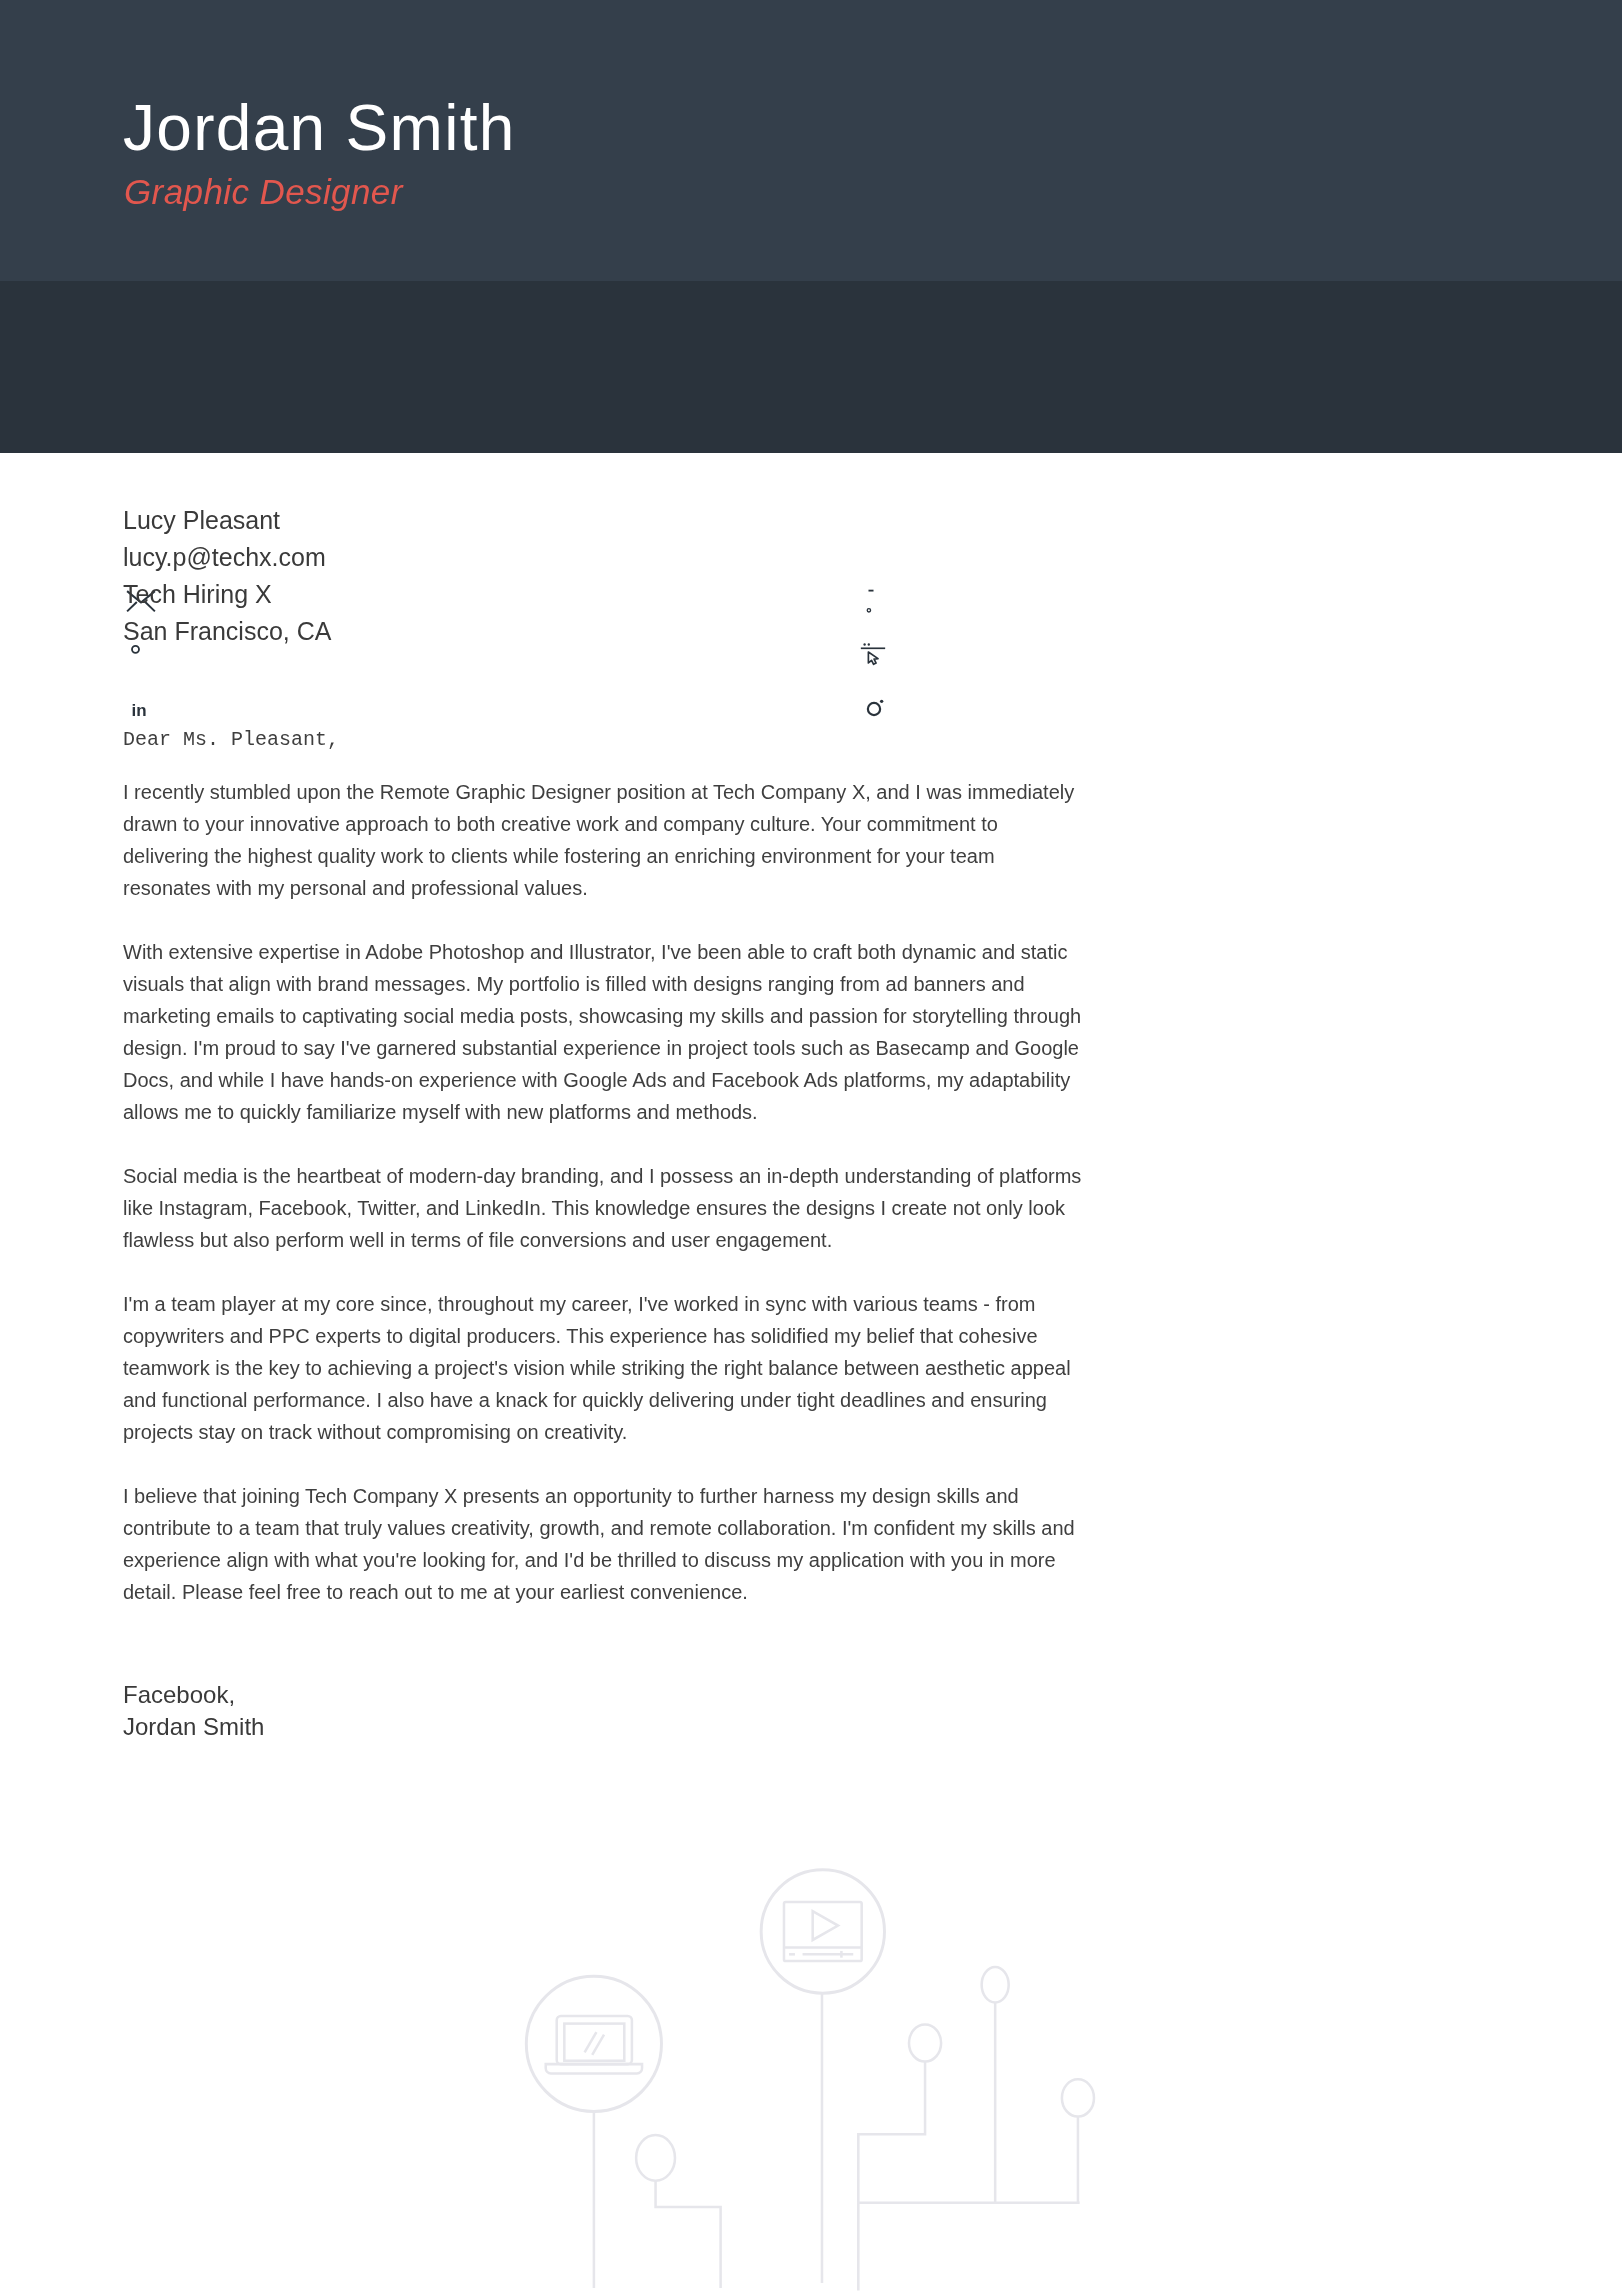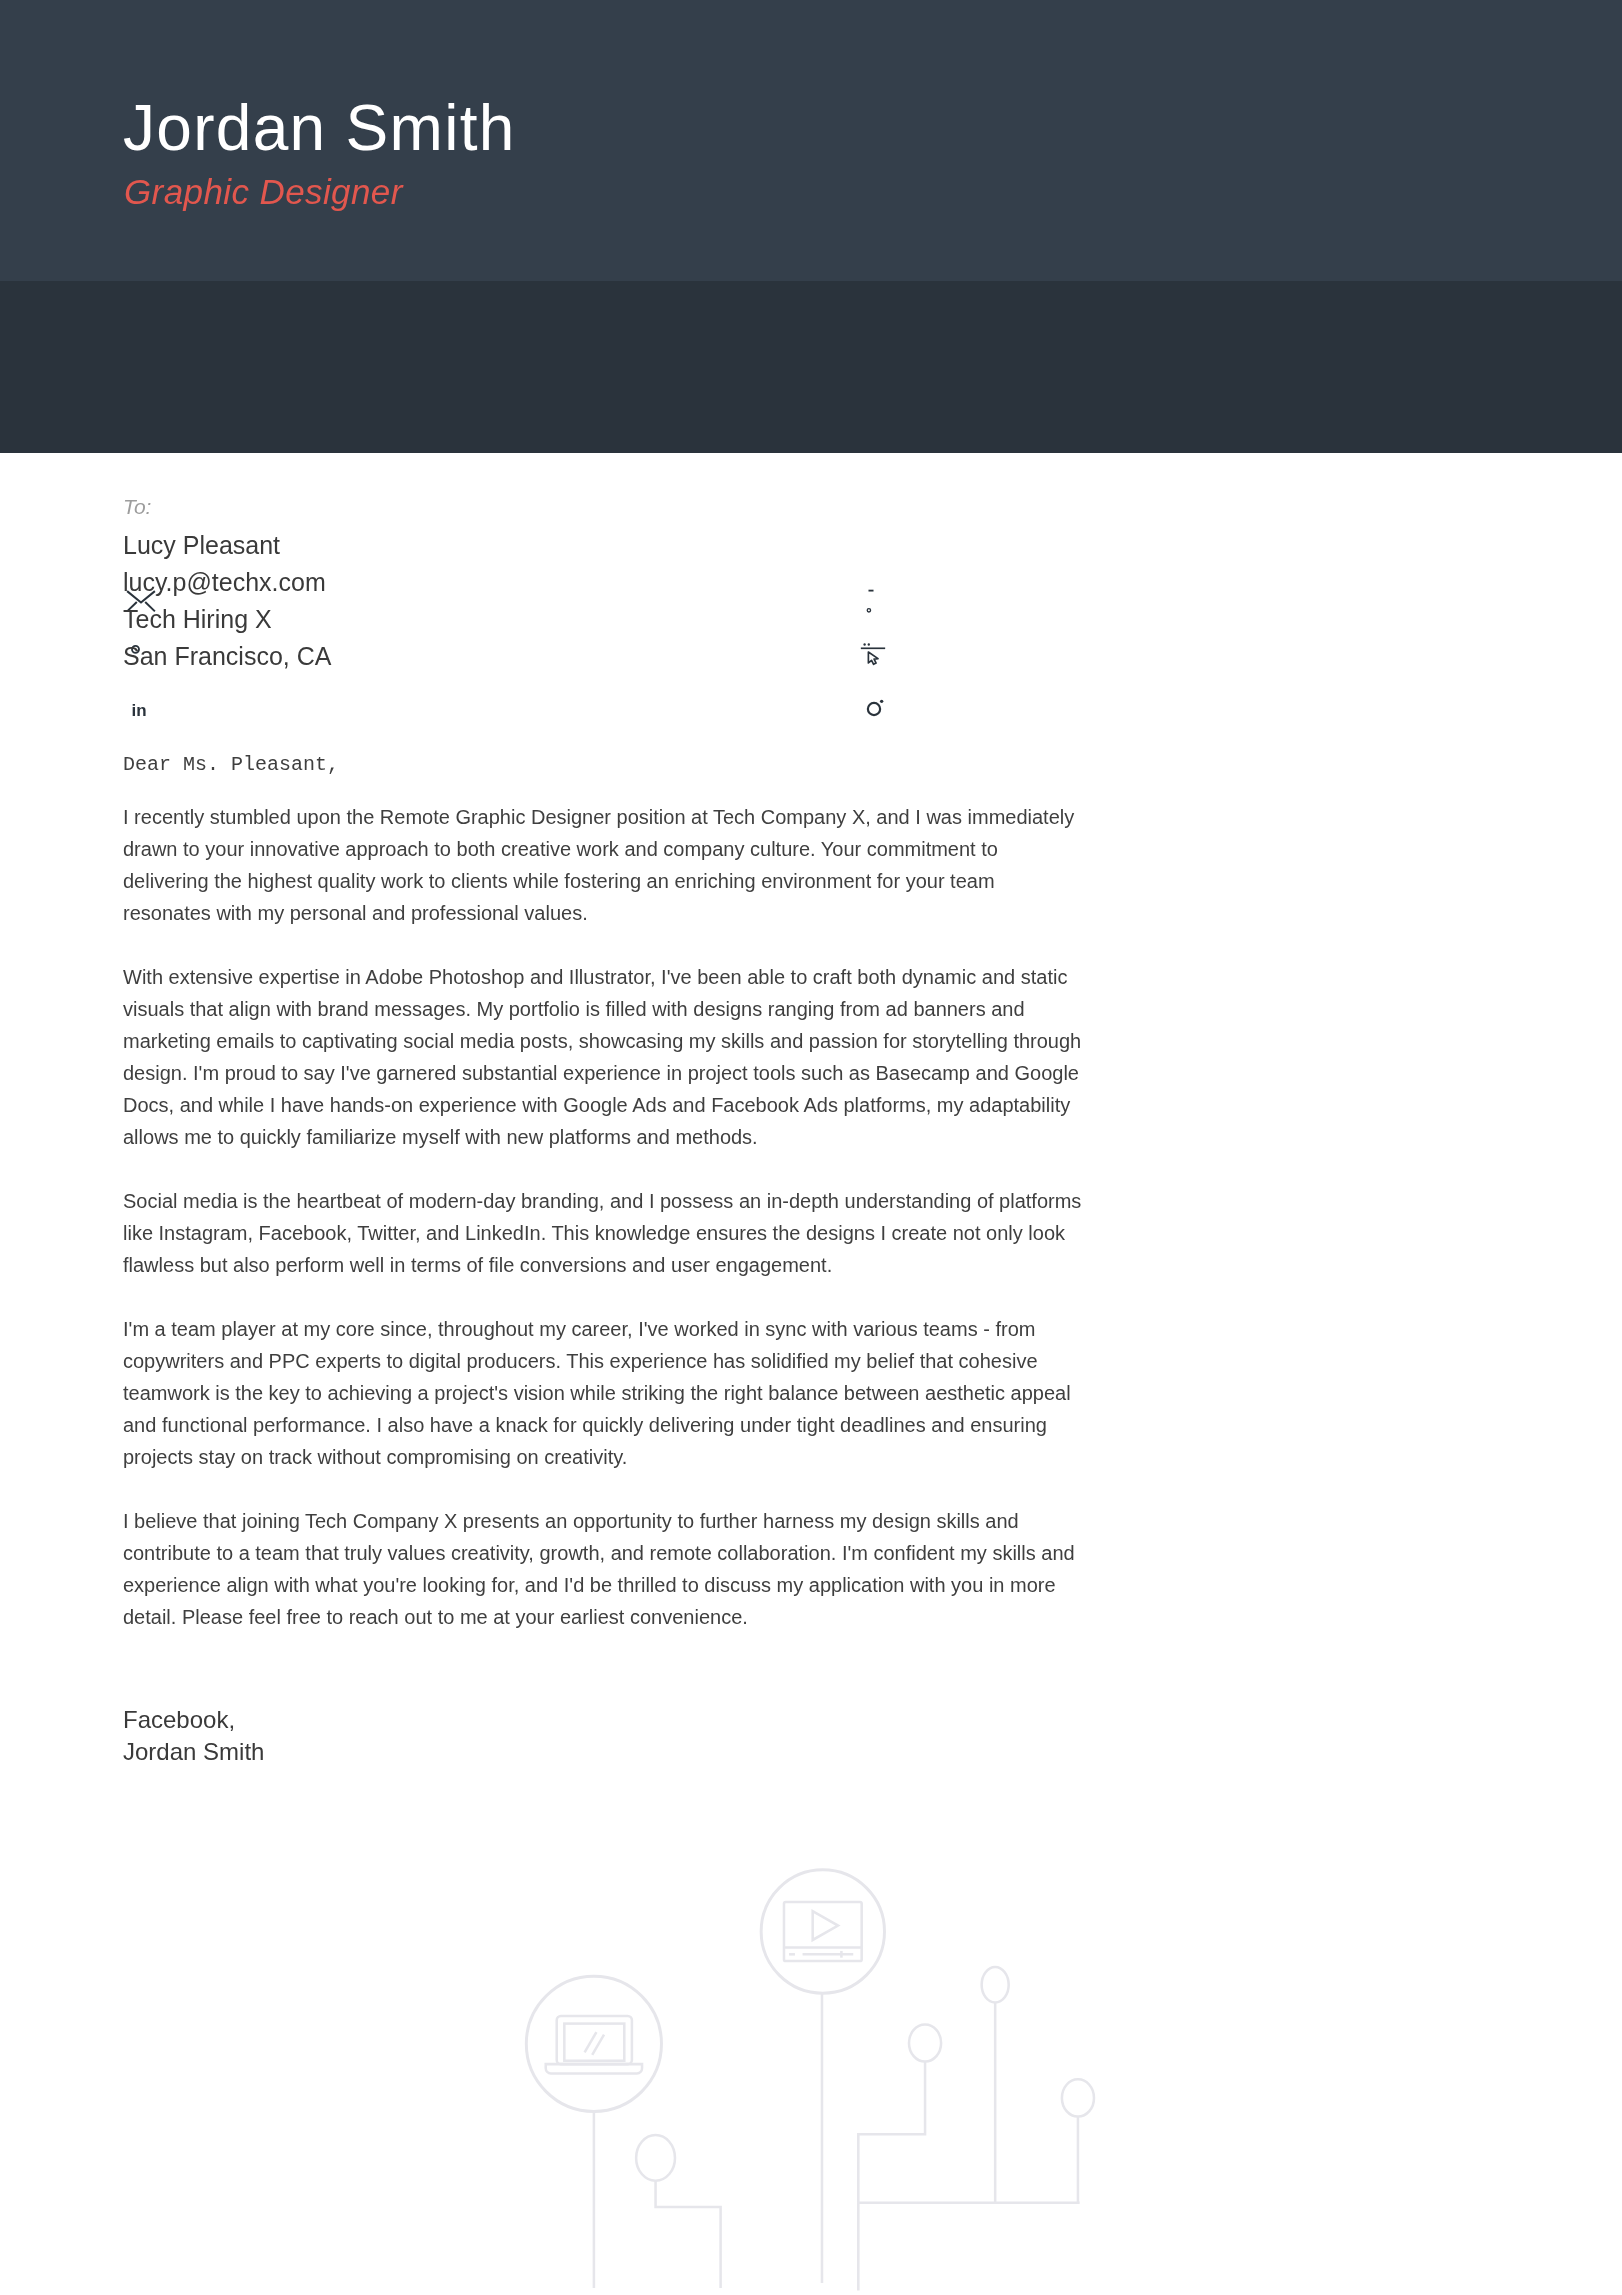--- a/index.html
+++ b/index.html
@@ -108,21 +108,20 @@
             <circle cx="16.5" cy="16.5" r="7.2" fill="none" stroke="#2A333C" stroke-width="2.6"></circle>
             <circle cx="25.5" cy="7.5" r="2" fill="#2A333C"></circle>
           </svg>
         </span>
         <span class="clabel">instagram.com/jordan-designs</span>
       </div>
     </div>
   </section>
 
   <main class="letter">
-    <div class="to-label">To:</div>
     <div class="recipient">
       <div>Lucy Pleasant</div>
       <div>lucy.p@techx.com</div>
       <div>Tech Hiring X</div>
       <div>San Francisco, CA</div>
     </div>
 
     <p class="salutation">Dear Ms. Pleasant,</p>
 
     <p class="para first">I recently stumbled upon the Remote Graphic Designer position at Tech Company X, and I was immediately

